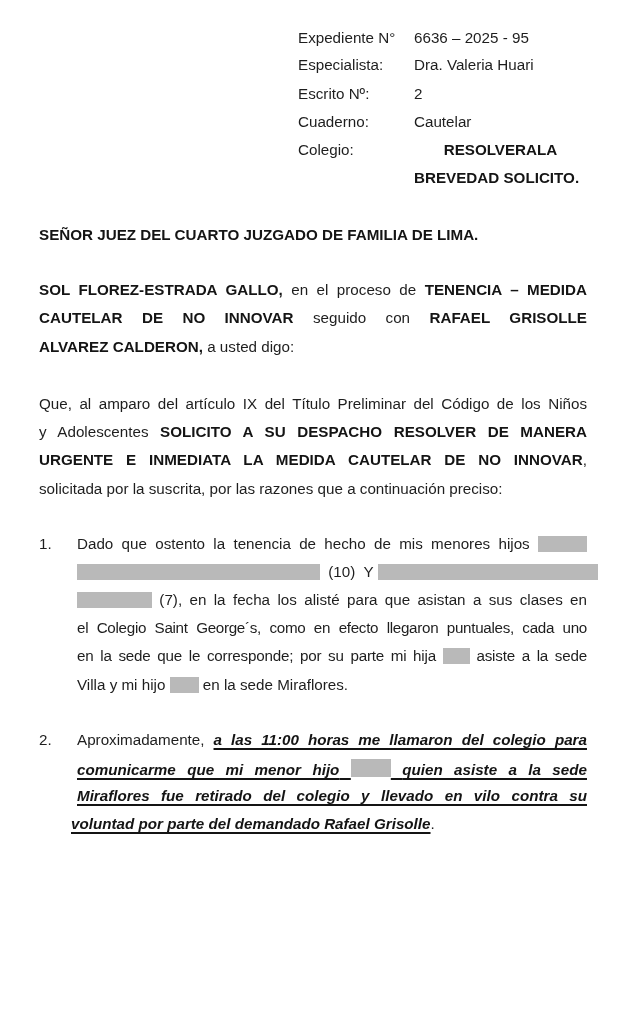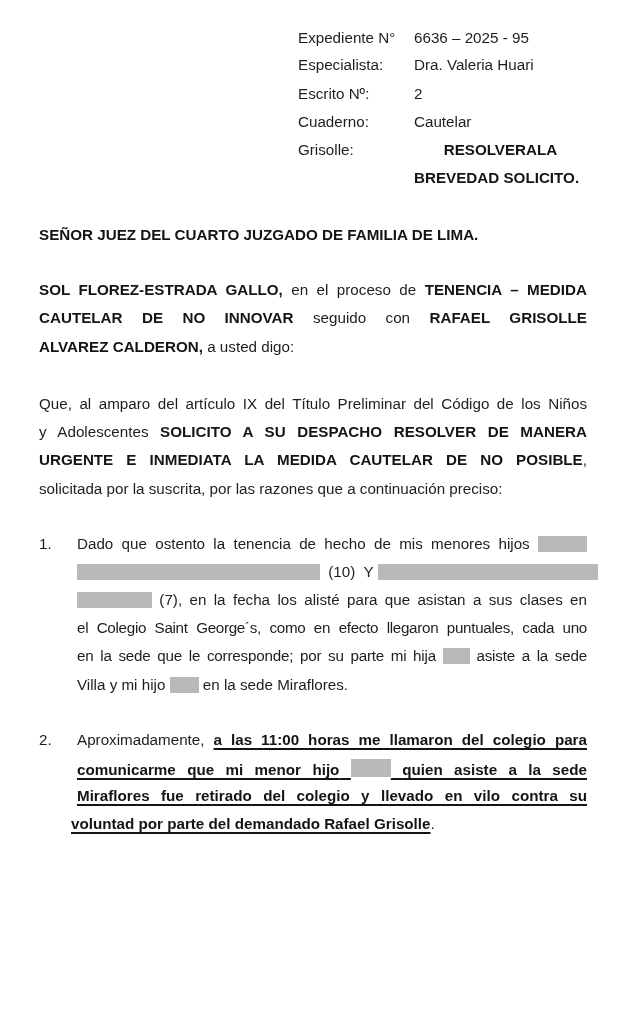--- a/index.html
+++ b/index.html
@@ -3,40 +3,40 @@
 <meta charset="utf-8">
 <style>
   html, body { margin:0; padding:0; background:#ffffff; }
   body { width:640px; height:1017px; position:relative; overflow:hidden;
          font-family:"Liberation Sans", sans-serif; color:#1e1e1e; font-size:15.2px; }
   .abs { position:absolute; white-space:nowrap; }
   .b { font-weight:bold; color:#141414; }
   .jl { position:absolute; left:77px; width:510px; text-align:justify; text-align-last:justify; white-space:nowrap; }
   .jlfull { position:absolute; left:39px; width:548px; text-align:justify; text-align-last:justify; white-space:nowrap; }
   .red { display:inline-block; background:#b9b9b9; height:16px; vertical-align:-3px; }
-  .u { text-decoration:underline; text-decoration-thickness:1.6px; text-underline-offset:3px; }
+  .u { text-decoration:underline; text-decoration-thickness:1.6px; text-underline-offset:3px;font-style:italic; }
   .num { position:absolute; left:39px; }
 </style>
 </head>
 <body>
 
 <div>
   <span class="abs" style="left:298px;top:29px">Expediente N°</span>
   <span class="abs" style="left:414px;top:29px">6636 – 2025 - 95</span>
 
   <span class="abs" style="left:298px;top:56px">Especialista:</span>
   <span class="abs" style="left:414px;top:56px">Dra. Valeria Huari</span>
 
   <span class="abs" style="left:298px;top:85px">Escrito Nº:</span>
   <span class="abs" style="left:414px;top:85px">2</span>
 
   <span class="abs" style="left:298px;top:113px">Cuaderno:</span>
   <span class="abs" style="left:414px;top:113px">Cautelar</span>
 
-  <span class="abs" style="left:298px;top:141px">Grisolle:</span>
+  <span class="abs" style="left:298px;top:141px">Colegio:</span>
   <div class="abs b" style="left:414px;top:141px;width:173px;display:flex;justify-content:center">
     <span>RESOLVER</span>
     <span>A</span>
     <span>LA</span>
   </div>
   <span class="abs b" style="left:414px;top:169px">BREVEDAD SOLICITO.</span>
 </div>
 
 <span class="abs b" style="left:39px;top:226px">SEÑOR JUEZ DEL CUARTO JUZGADO DE FAMILIA DE LIMA.</span>
 
@@ -57,21 +57,21 @@
   </div>
 </div>
 
 <div>
   <div class="jlfull" style="top:395px">Que, al amparo del artículo IX del Título Preliminar del Código de los Niños</div>
   <div class="jlfull" style="top:423px">
     <span>y Adolescentes</span>
     <span class="b">SOLICITO A SU DESPACHO RESOLVER DE MANERA</span>
   </div>
   <div class="jlfull" style="top:451px">
-    <span class="b">URGENTE E INMEDIATA LA MEDIDA CAUTELAR DE NO POSIBLE</span><span>,</span>
+    <span class="b">URGENTE E INMEDIATA LA MEDIDA CAUTELAR DE NO INNOVAR</span><span>,</span>
   </div>
   <div class="abs" style="left:39px;top:480px">solicitada por la suscrita, por las razones que a continuación preciso:</div>
 </div>
 
 <div>
   <span class="num" style="top:535px">1.</span>
   <div class="jl" style="top:535px">
     <span>Dado que ostento la tenencia de hecho de mis menores hijos</span>
     <span class="red" style="width:49px"></span>
   </div>

